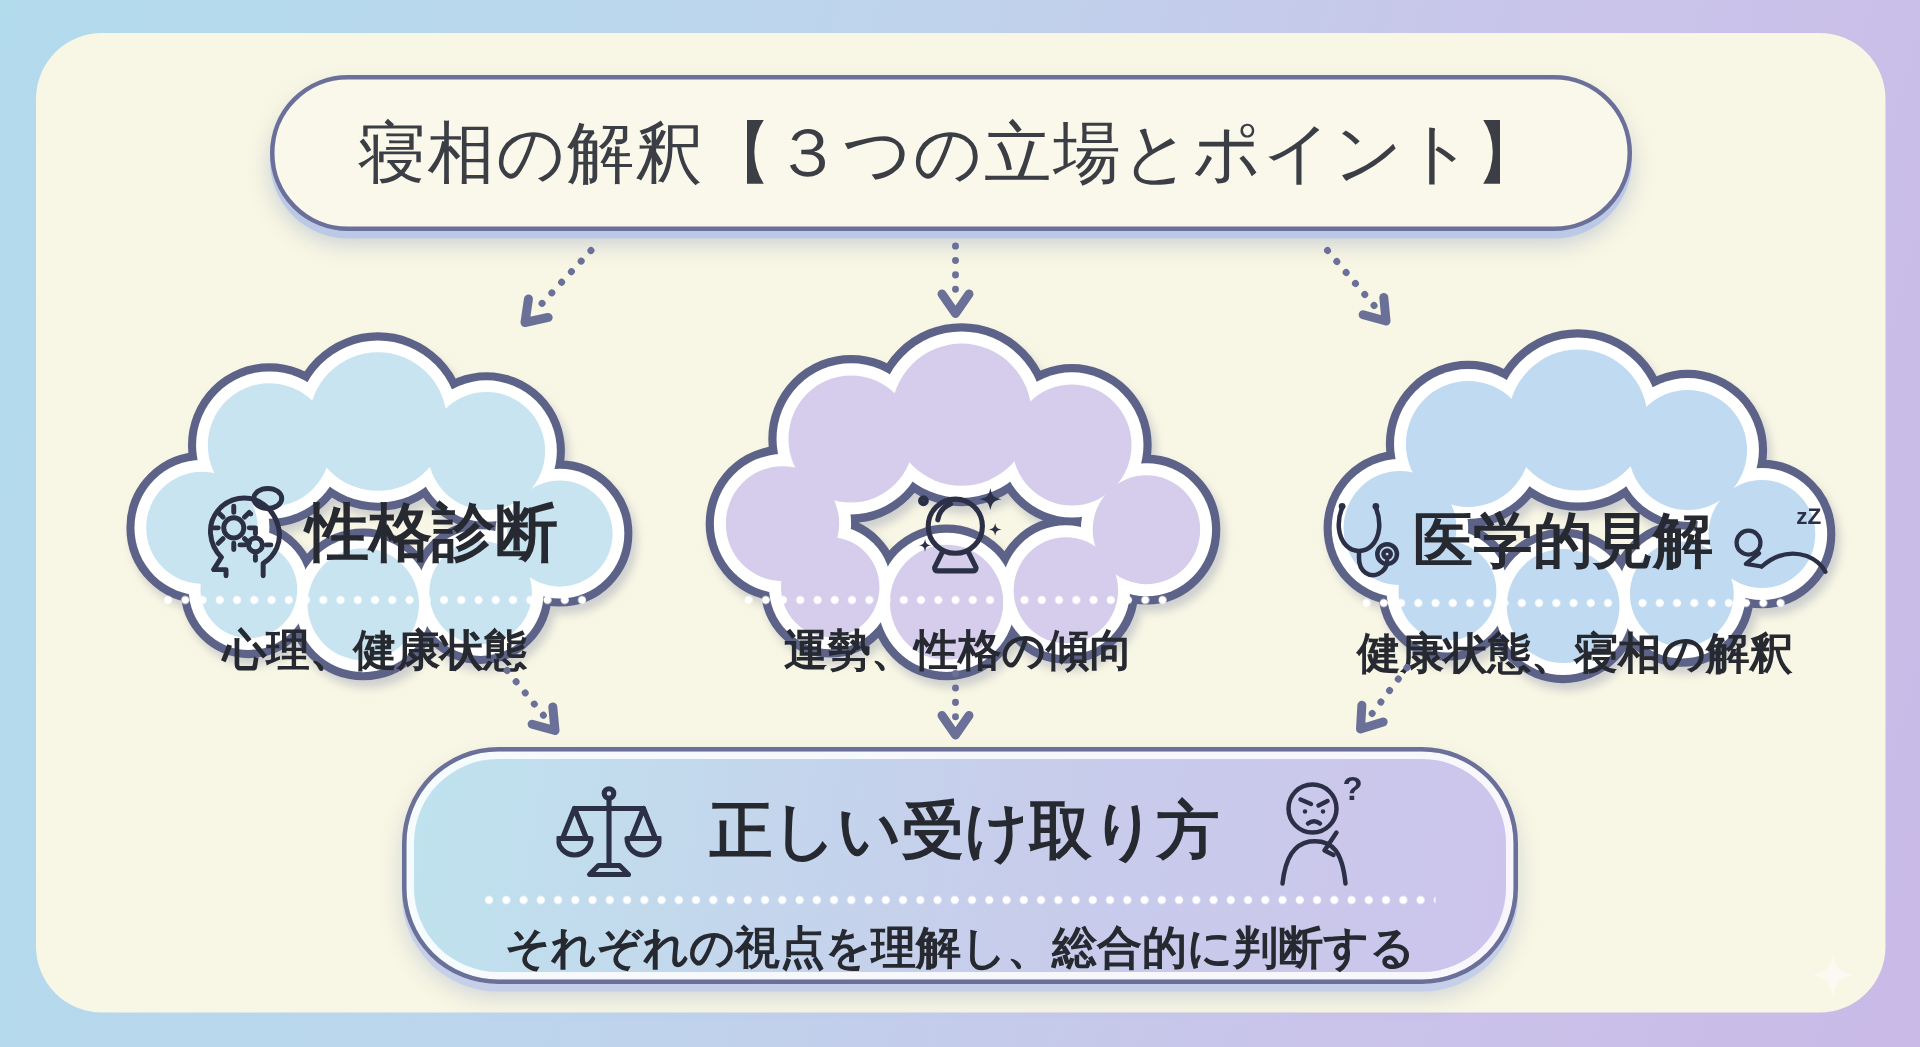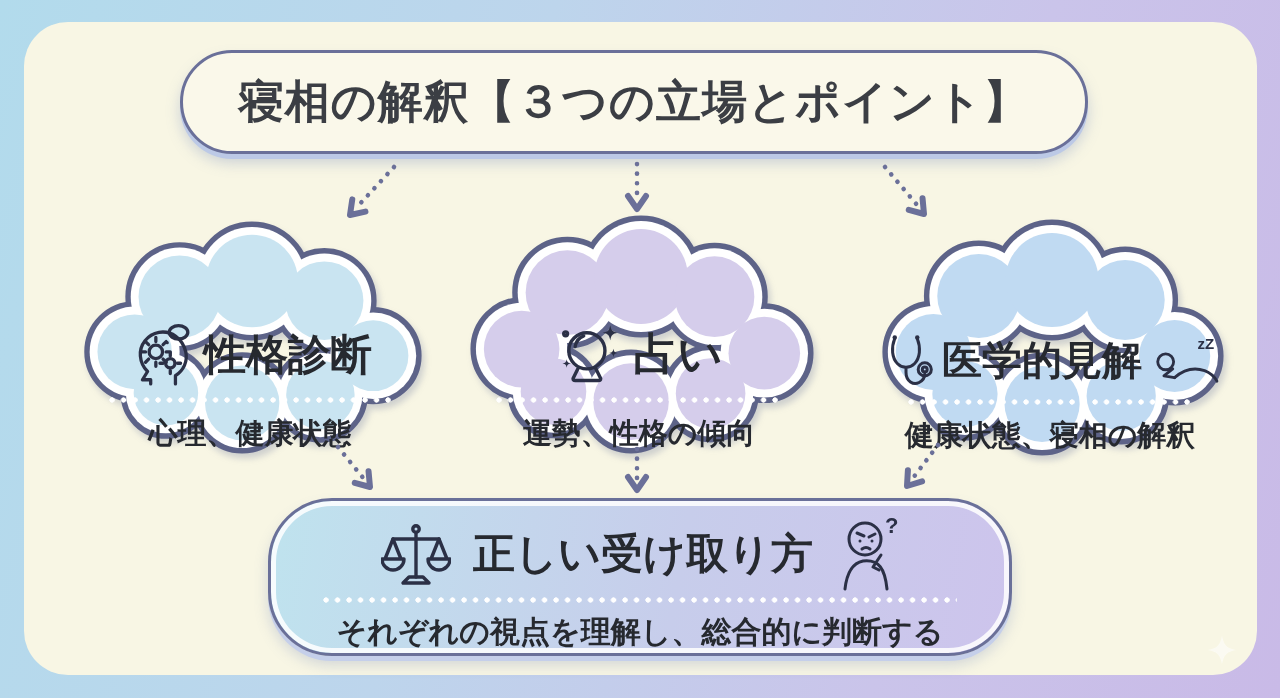--- a/index.html
+++ b/index.html
@@ -14,21 +14,21 @@
   }
   
   .title-pill{
     position:absolute;left:180px;top:50px;width:908px;height:104px;
     background:#faf8ea;border:3.5px solid #6a7099;border-radius:54px;
     display:flex;align-items:center;justify-content:center;
     box-shadow:0 5px 0 #bcc9e6,0 9px 14px rgba(120,140,190,.35);
     box-sizing:border-box;
   }
   .title-pill h1{
-    margin:17px;font-size:45px;font-weight:700;color:#3b3e44;letter-spacing:1px;white-space:nowrap;
+    margin:17px;font-size:45px;font-weight:400;color:#3b3e44;letter-spacing:1px;white-space:nowrap;
   }
   
   .cloud{position:absolute;}
   .cloud-svg{position:absolute;inset:0;width:100%;height:100%;overflow:visible;
     filter:drop-shadow(3px 5px 3px rgba(100,110,150,.28));}
   .cloud-ol{stroke:#5d6388;stroke-width:11;fill:none;}
   .cloud-wh{fill:#ffffff;}
   .cloud-content{
     position:absolute;inset:0;display:flex;flex-direction:column;
     align-items:center;justify-content:flex-end;padding-top:14px;z-index:2;
@@ -43,21 +43,21 @@
   }
   .cloud .dotsep{width:80%;}
   
   .bottom-pill{
     position:absolute;left:268px;top:498px;width:744px;height:158px;
     border:3.5px solid #6a7099;border-radius:64px;box-sizing:border-box;
     background:linear-gradient(100deg,#bfe3ee 0%,#c7cdeb 55%,#cdc4ec 100%);
     box-shadow:inset 0 0 0 5px rgba(255,255,255,.85),0 5px 0 #c5cfea,0 9px 14px rgba(120,140,190,.3);
     display:flex;flex-direction:column;align-items:center;justify-content:center;
   }
-  .bottom-title-row{display:flex;align-items:center;gap:22px;margin-top:15px;}
+  .bottom-title-row{display:flex;align-items:center;gap:32px;margin-top:15px;}
   .bottom-title{font-size:42px;font-weight:800;color:#26292f;white-space:nowrap;}
   .bottom-pill .dotsep{width:86%;margin:6px 0 9px 0;}
   .bottom-sub{font-size:30px;font-weight:700;color:#26292f;white-space:nowrap;}
   
   .licon{stroke:#2b3046;stroke-width:3.2;fill:none;stroke-linecap:round;stroke-linejoin:round;}
   .licon .fl{fill:#2b3046;stroke:none;}
   .licon text{fill:#2b3046;stroke:none;font-weight:bold;font-family:"Liberation Sans",sans-serif;}
   
   .arrow-layer{position:absolute;inset:0;width:100%;height:100%;pointer-events:none;z-index:3;}
   .arrow-line{stroke:#6b7099;stroke-width:4.6;fill:none;stroke-linecap:round;stroke-dasharray:0.1 9.5;}
@@ -161,21 +161,20 @@
       <div class="cloud-title-row">
         <svg class="licon" width="68" height="68" viewBox="0 0 64 64">
           <circle cx="30" cy="29" r="17"></circle>
           <path d="M19,25 a13,13 0 0 1 8,-10"></path>
           <path d="M22,45 L17,55 Q17,57 19,57 H41 Q43,57 43,55 L38,45"></path>
           <path class="fl" d="M52,5 C53,10 54,11 59,12 54,13 53,14 52,19 51,14 50,13 45,12 50,11 51,10 52,5 Z"></path>
           <path class="fl" d="M55,27 C55.6,30 56,30.4 59,31 56,31.6 55.6,32 55,35 54.4,32 54,31.6 51,31 54,30.4 54.4,30 55,27 Z"></path>
           <path class="fl" d="M11,37 C11.6,40 12,40.4 15,41 12,41.6 11.6,42 11,45 10.4,42 10,41.6 7,41 10,40.4 10.4,40 11,37 Z"></path>
           <circle cx="10" cy="13" r="1.8"></circle>
         </svg>
-        <span class="cloud-title" style="font-size:44px;">占い</span>
       </div>
       <div class="dotsep"></div>
       <span class="cloud-sub">運勢、性格の傾向</span>
     </div>
   </div>
 
   <div class="cloud" style="left:872px;top:224px;width:356px;height:232px;">
     <svg class="cloud-svg" viewBox="0 0 360 232" preserveAspectRatio="none">
       <use href="#cloud-big" class="cloud-ol"></use>
       <use href="#cloud-big" class="cloud-wh"></use>

